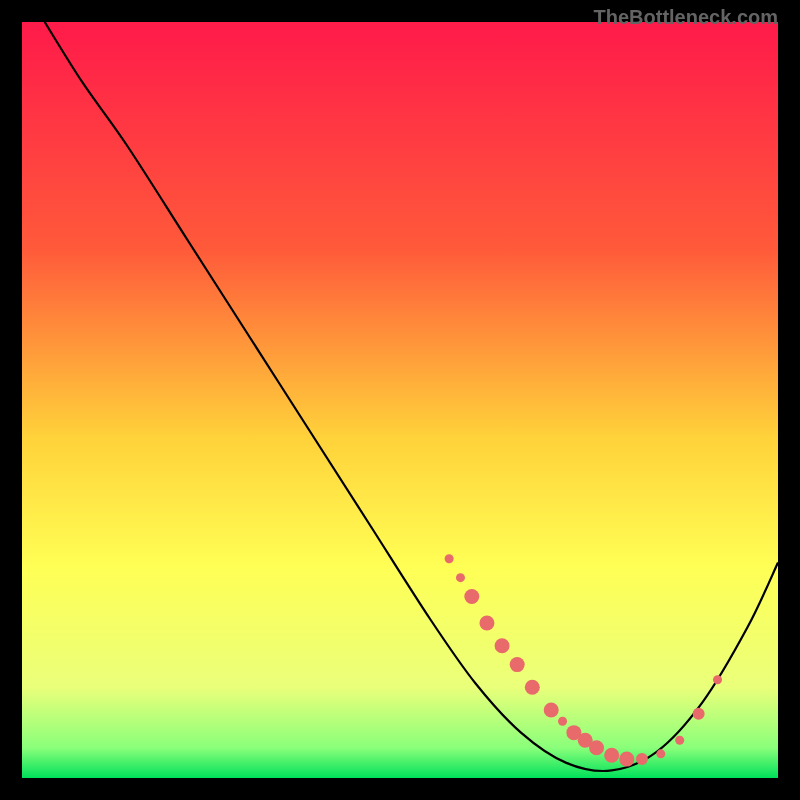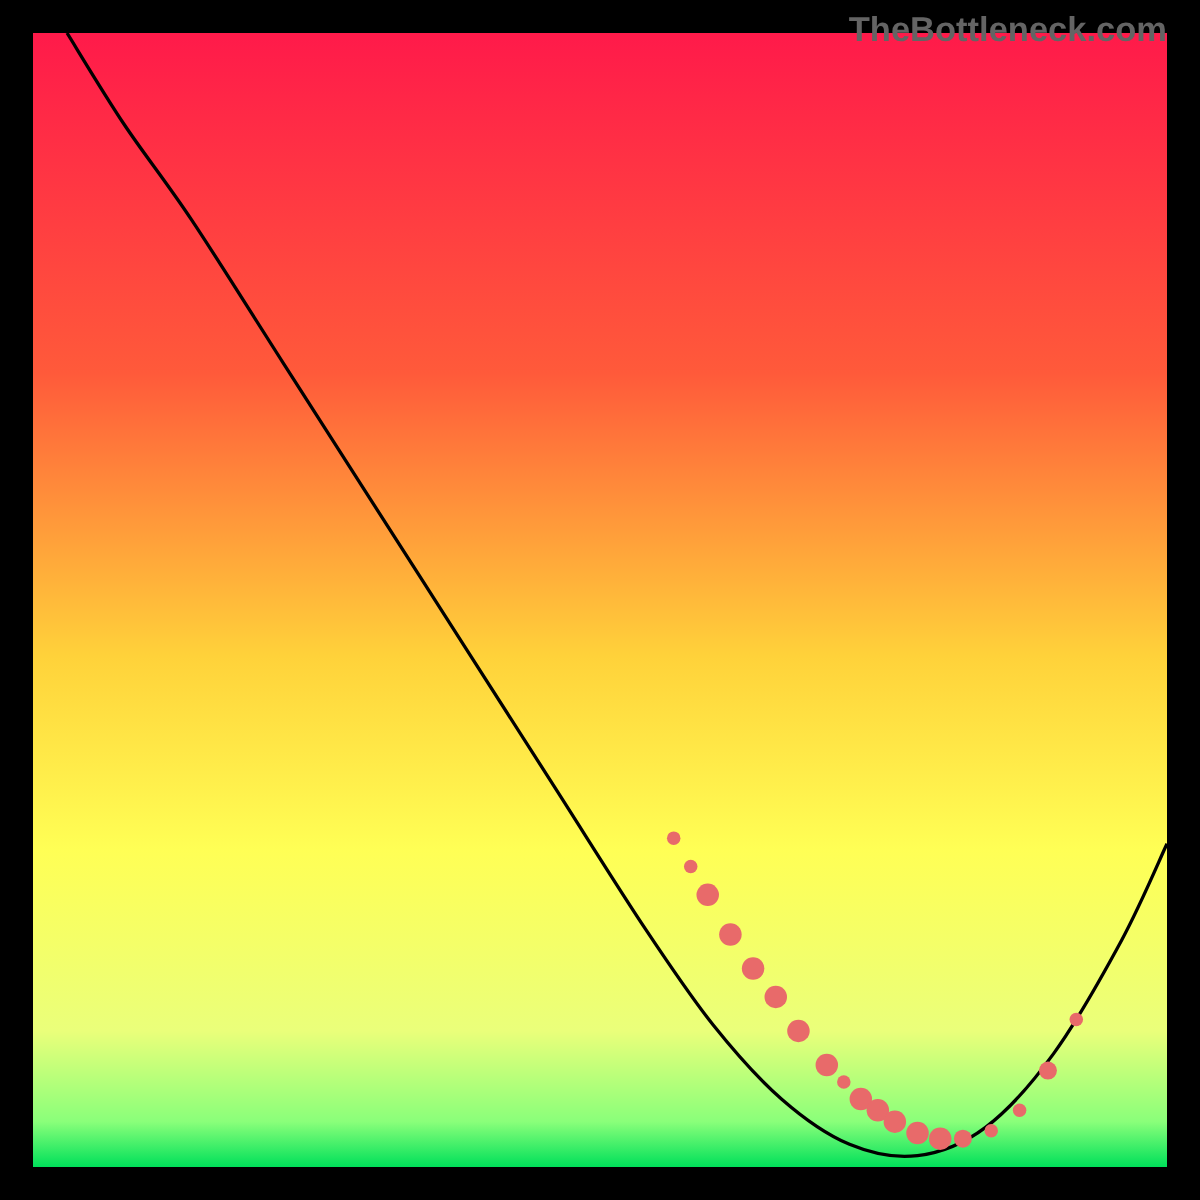--- a/index.html
+++ b/index.html
@@ -15,21 +15,21 @@
     position: relative;
     width: 800px;
     height: 800px;
     background: #000;
   }
   .attribution {
     position: absolute;
     top: 6px;
     right: 22px;
     color: #646464;
-    font-size: 23px;
+    font-size: 20px;
     font-weight: bold;
     z-index: 10;
   }
   .plot-area {
     position: absolute;
     left: 22px;
     top: 22px;
     width: 756px;
     height: 756px;
   }

